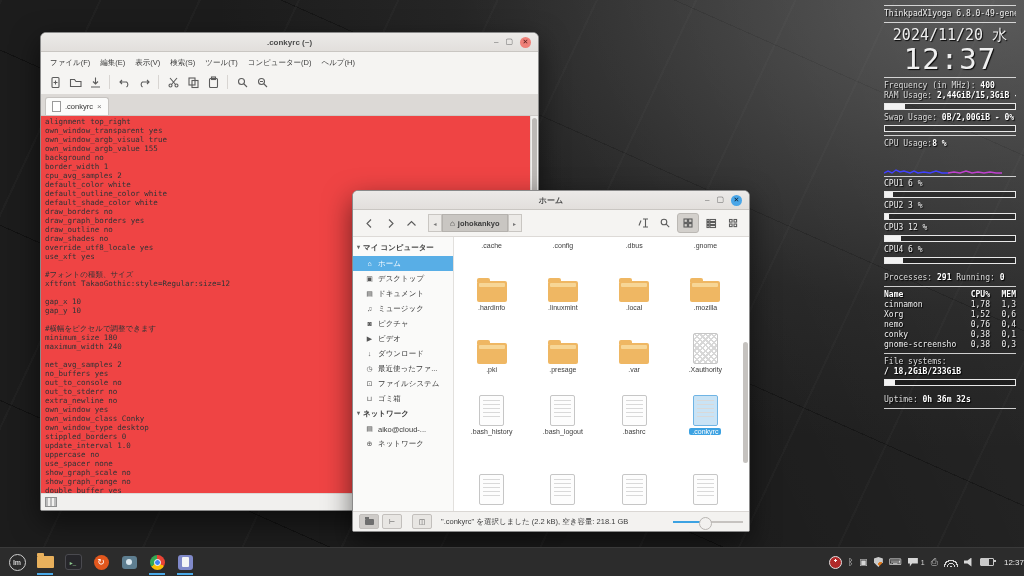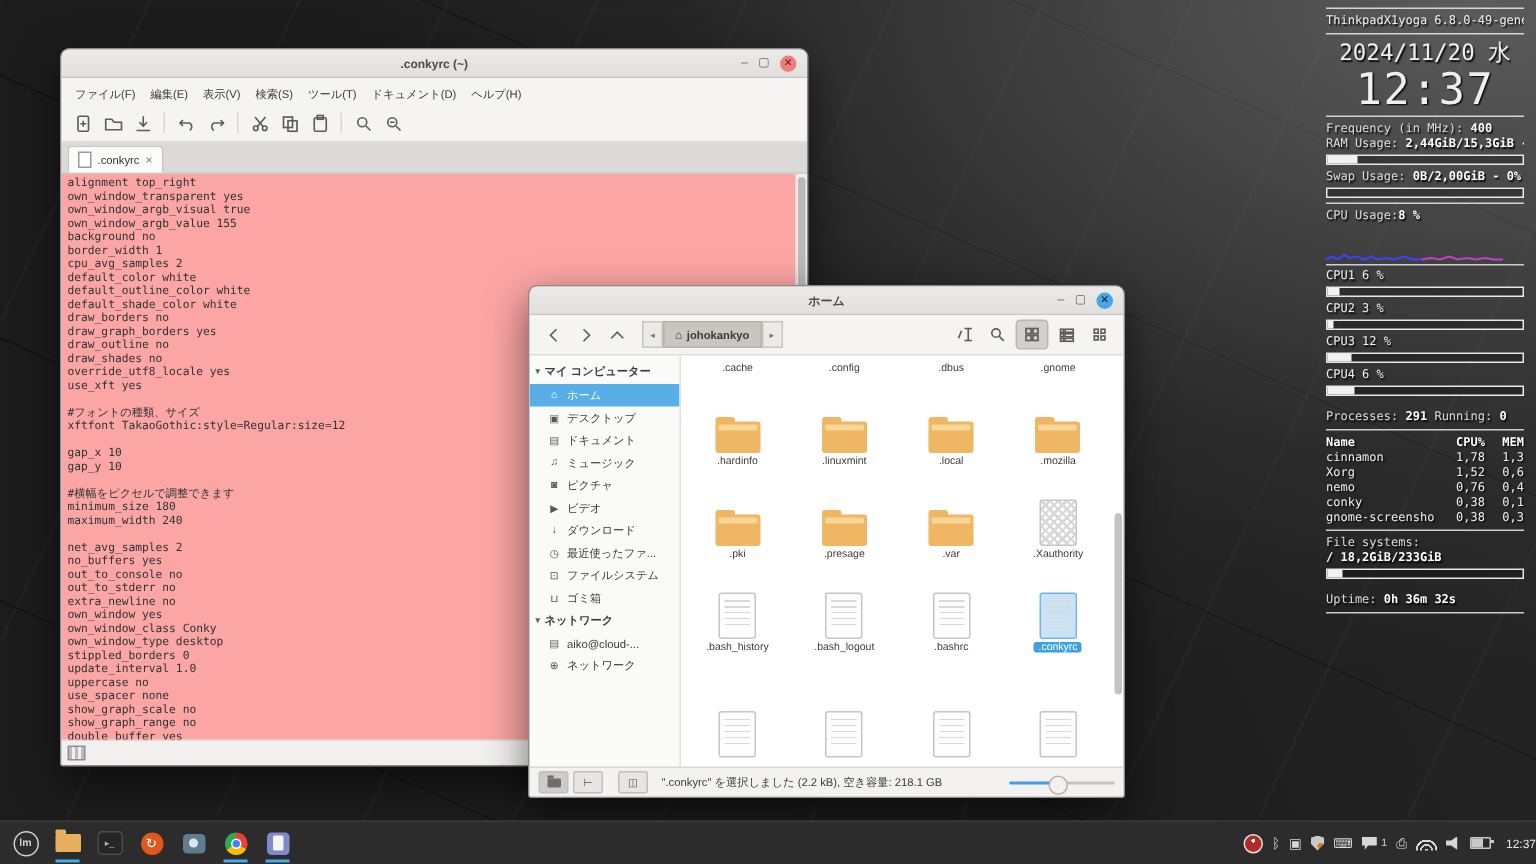--- a/index.html
+++ b/index.html
@@ -28,21 +28,21 @@
   .tbtn{width:20px;height:18px;display:flex;align-items:center;justify-content:center;border-radius:3px;}
   .tbtn svg{stroke:#5c5c5c;fill:none;stroke-width:1.1;}
   
   #editor{left:40px;top:32px;width:497px;height:477px;}
   #editor .toolbar{height:24px;padding:0 4px;}
   .tabbar{height:20px;background:#dcd9d6;display:flex;align-items:flex-end;padding-left:4px;flex:0 0 auto;border-bottom:1px solid #ccc9c6;}
   .tab{height:17px;background:#fbfbfa;border:1px solid #c6c3c0;border-bottom:none;border-radius:3px 3px 0 0;
     display:flex;align-items:center;gap:4px;padding:0 6px;font-size:7.5px;color:#333;}
   .tab .doc-ico{width:7px;height:9px;background:#fff;border:1px solid #9a9a9a;}
   .tab .tclose{color:#777;font-size:8px;}
-  #editor-body{flex:1;display:flex;overflow:hidden;background:#fca5a5;position:relative;gap:23px;}
+  #editor-body{flex:1;display:flex;overflow:hidden;background:#ef4444;position:relative;gap:23px;}
   #editor-lines{flex:1;padding:1px 0 0 4px;font-family:"DejaVu Sans Mono",monospace;font-size:7.5px;
     line-height:9px;color:#2e3436;white-space:pre;overflow:hidden;}
   .vscroll{width:7px;background:#f0efed;border-left:1px solid #dddad7;position:relative;}
   .vthumb{position:absolute;left:1px;right:1px;border-radius:3px;background:#bcb9b6;}
   .statusbar-ed{height:16px;background:#f1f0ee;border-top:1px solid #dcd9d6;display:flex;align-items:center;padding:0 4px;flex:0 0 auto;}
   .grid-ico{width:10px;height:8px;border:1px solid #8f8f8f;background:
      repeating-linear-gradient(90deg,#bbb 0 2px,transparent 2px 4px);}
   
   #fm{left:352px;top:190px;width:396px;height:340px;}
   #fm .toolbar{height:26px;padding:0 6px;gap:1px;}
@@ -249,21 +249,21 @@
         <span class="wb">▢</span>
         <span class="wb-close" style="background:#ef8078;">✕</span>
       </div>
     </div>
     <div class="menubar">
         <span class="menu-item">ファイル(F)</span>
         <span class="menu-item">編集(E)</span>
         <span class="menu-item">表示(V)</span>
         <span class="menu-item">検索(S)</span>
         <span class="menu-item">ツール(T)</span>
-        <span class="menu-item">ドキュメント(D)</span>
+        <span class="menu-item">コンピューター(D)</span>
         <span class="menu-item">ヘルプ(H)</span>
       </div>
     <div class="toolbar">
       <span class="tbtn">
           <svg width="13" height="13">
             <rect x="3" y="1.5" width="7" height="10" rx="1"></rect>
             <path d="M6.5 4.5v4M4.5 6.5h4"></path>
           </svg>
         </span>
       <span class="tbtn">

